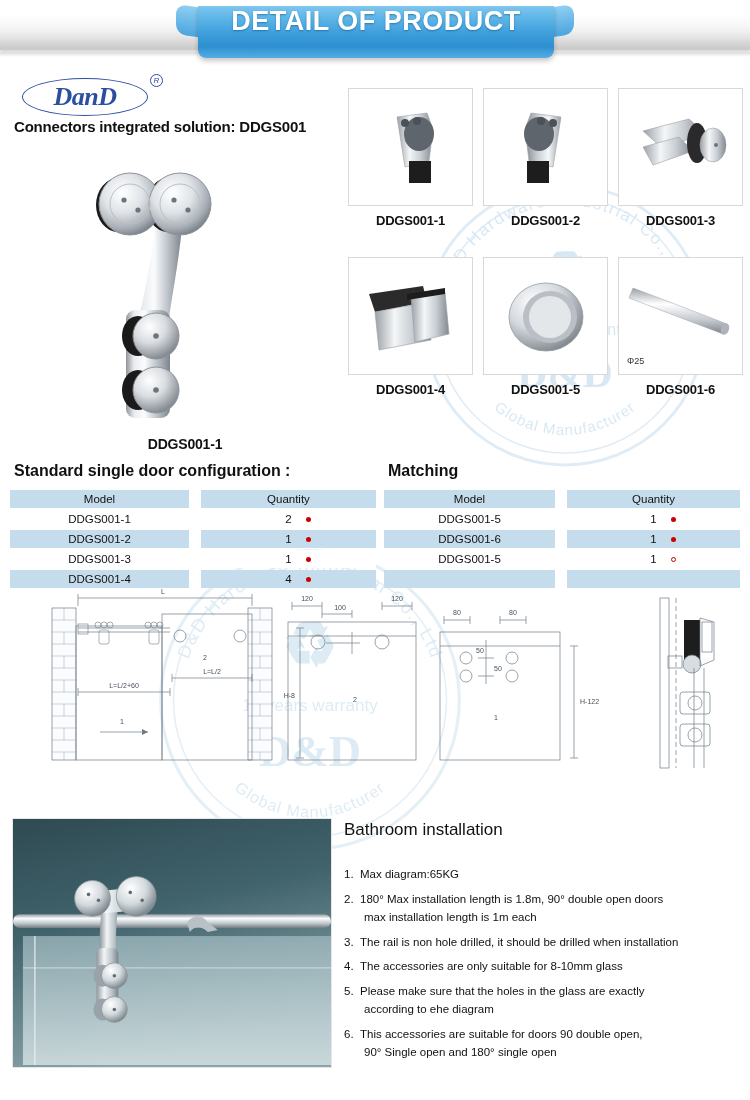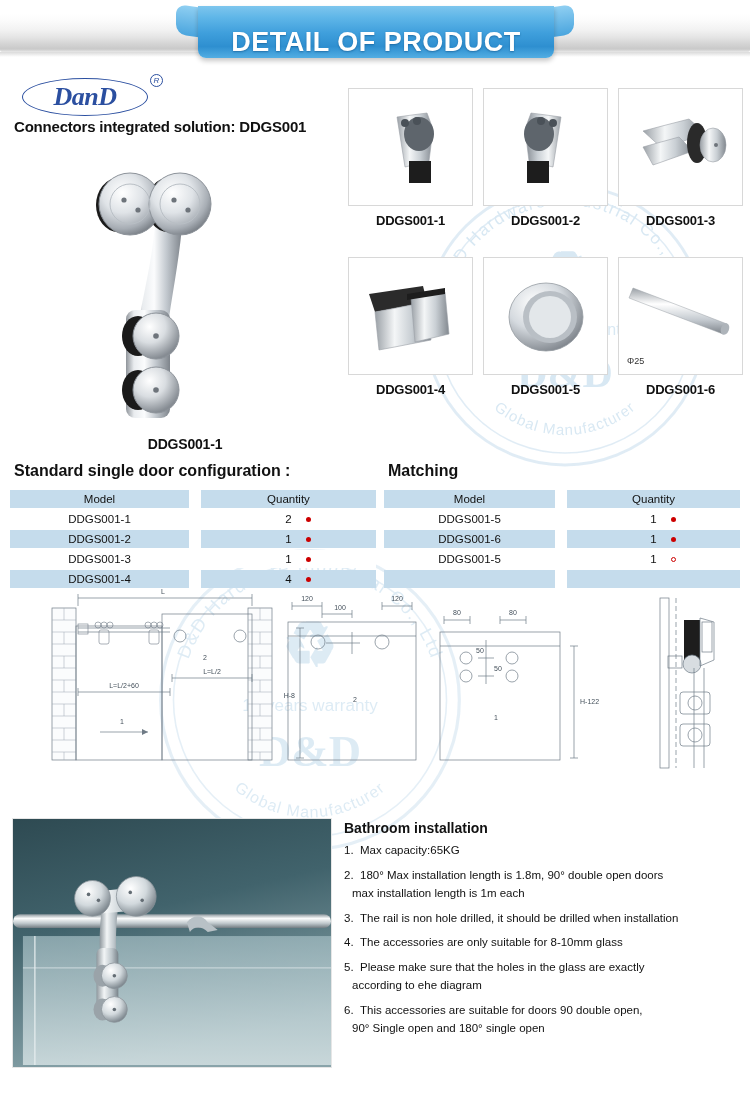--- a/index.html
+++ b/index.html
@@ -22,21 +22,21 @@
   .header-bar:after {
     content: ""; position: absolute; left:0; bottom:-5px; width:100%; height:5px;
     background: linear-gradient(to bottom, rgba(150,150,150,.35), rgba(255,255,255,0));
   }
   .ribbon {
     position: absolute; left: 198px; top: 6px; width: 356px; height: 52px;
     background: linear-gradient(to bottom,
       #7ec6ee 0%, #5fb6e8 22%, #3f9fdc 52%, #2e8fd0 78%, #53aee3 100%);
     border-radius: 0 0 8px 8px;
     box-shadow: 0 3px 5px rgba(0,0,0,.22);
-    display: flex; align-items: flex-end; justify-content: center;
+    display: flex; align-items: flex-start; justify-content: center;
     z-index: 3;
   }
   .ribbon-title {
     color: #ffffff; font-size: 27px; font-weight: bold;
     letter-spacing: .5px; text-shadow: 0 1px 2px rgba(0,60,110,.45);
     white-space: nowrap;
   }
   .ribbon-tab {
     position: absolute; top: 6px; width: 26px; height: 30px; z-index: 2;
     background: linear-gradient(to bottom, #8fcff2, #4aa5de);
@@ -132,25 +132,25 @@
 
   
   .install-photo {
     position: absolute; left: 12px; top: 818px;
     width: 320px; height: 250px; overflow: hidden; z-index: 2;
     border: 1px solid #e6e6e6;
   }
 
   
   .instructions { position: absolute; left: 344px; top: 820px; width: 400px; z-index: 2; }
-  .inst-title { font-size: 14px; font-weight: bold; color: #111; margin-bottom: 7px; }
+  .inst-title { font-size: 17px; font-weight: normal; color: #111; margin-bottom: 27px; }
   .inst-item { display: flex; font-size: 11.5px; color: #111; margin-bottom: 9.5px; line-height: 15px; }
   .inst-num { width: 16px; flex-shrink: 0; }
   .inst-text { flex: 1; }
-  .inst-cont { margin-left: 8px; font-size: 11.5px; color: #111; margin-top: -6px; margin-bottom: 9.5px; line-height: 15px; }
+  .inst-cont { margin-left: 20px; font-size: 11.5px; color: #111; margin-top: -6px; margin-bottom: 9.5px; line-height: 15px; }
 </style>
 </head>
 <body>
 
 <div class="header">
   <div class="header-bar"></div>
   <div class="ribbon-tab left"></div>
   <div class="ribbon-tab right"></div>
   <div class="ribbon">
     <span class="ribbon-title">DETAIL OF PRODUCT</span>
@@ -632,21 +632,21 @@
   <ellipse cx="90" cy="192" rx="9" ry="11" fill="#9aa3a9"></ellipse>
   <circle cx="102" cy="192" r="13" fill="url(#w2)" stroke="#8b949a" stroke-width=".8"></circle>
   <circle cx="102" cy="192" r="1.8" fill="#646d74"></circle>
 </svg>
 
 <div class="instructions">
   <div class="inst-title">Bathroom installation</div>
 
   <div class="inst-item">
     <span class="inst-num">1.</span>
-    <span class="inst-text">Max capacity:65KG</span>
+    <span class="inst-text">Max diagram:65KG</span>
   </div>
 
   <div class="inst-item">
     <span class="inst-num">2.</span>
     <span class="inst-text">180° Max installation length is 1.8m, 90° double open doors</span>
   </div>
   <div class="inst-cont">max installation length is 1m each</div>
 
   <div class="inst-item">
     <span class="inst-num">3.</span>

